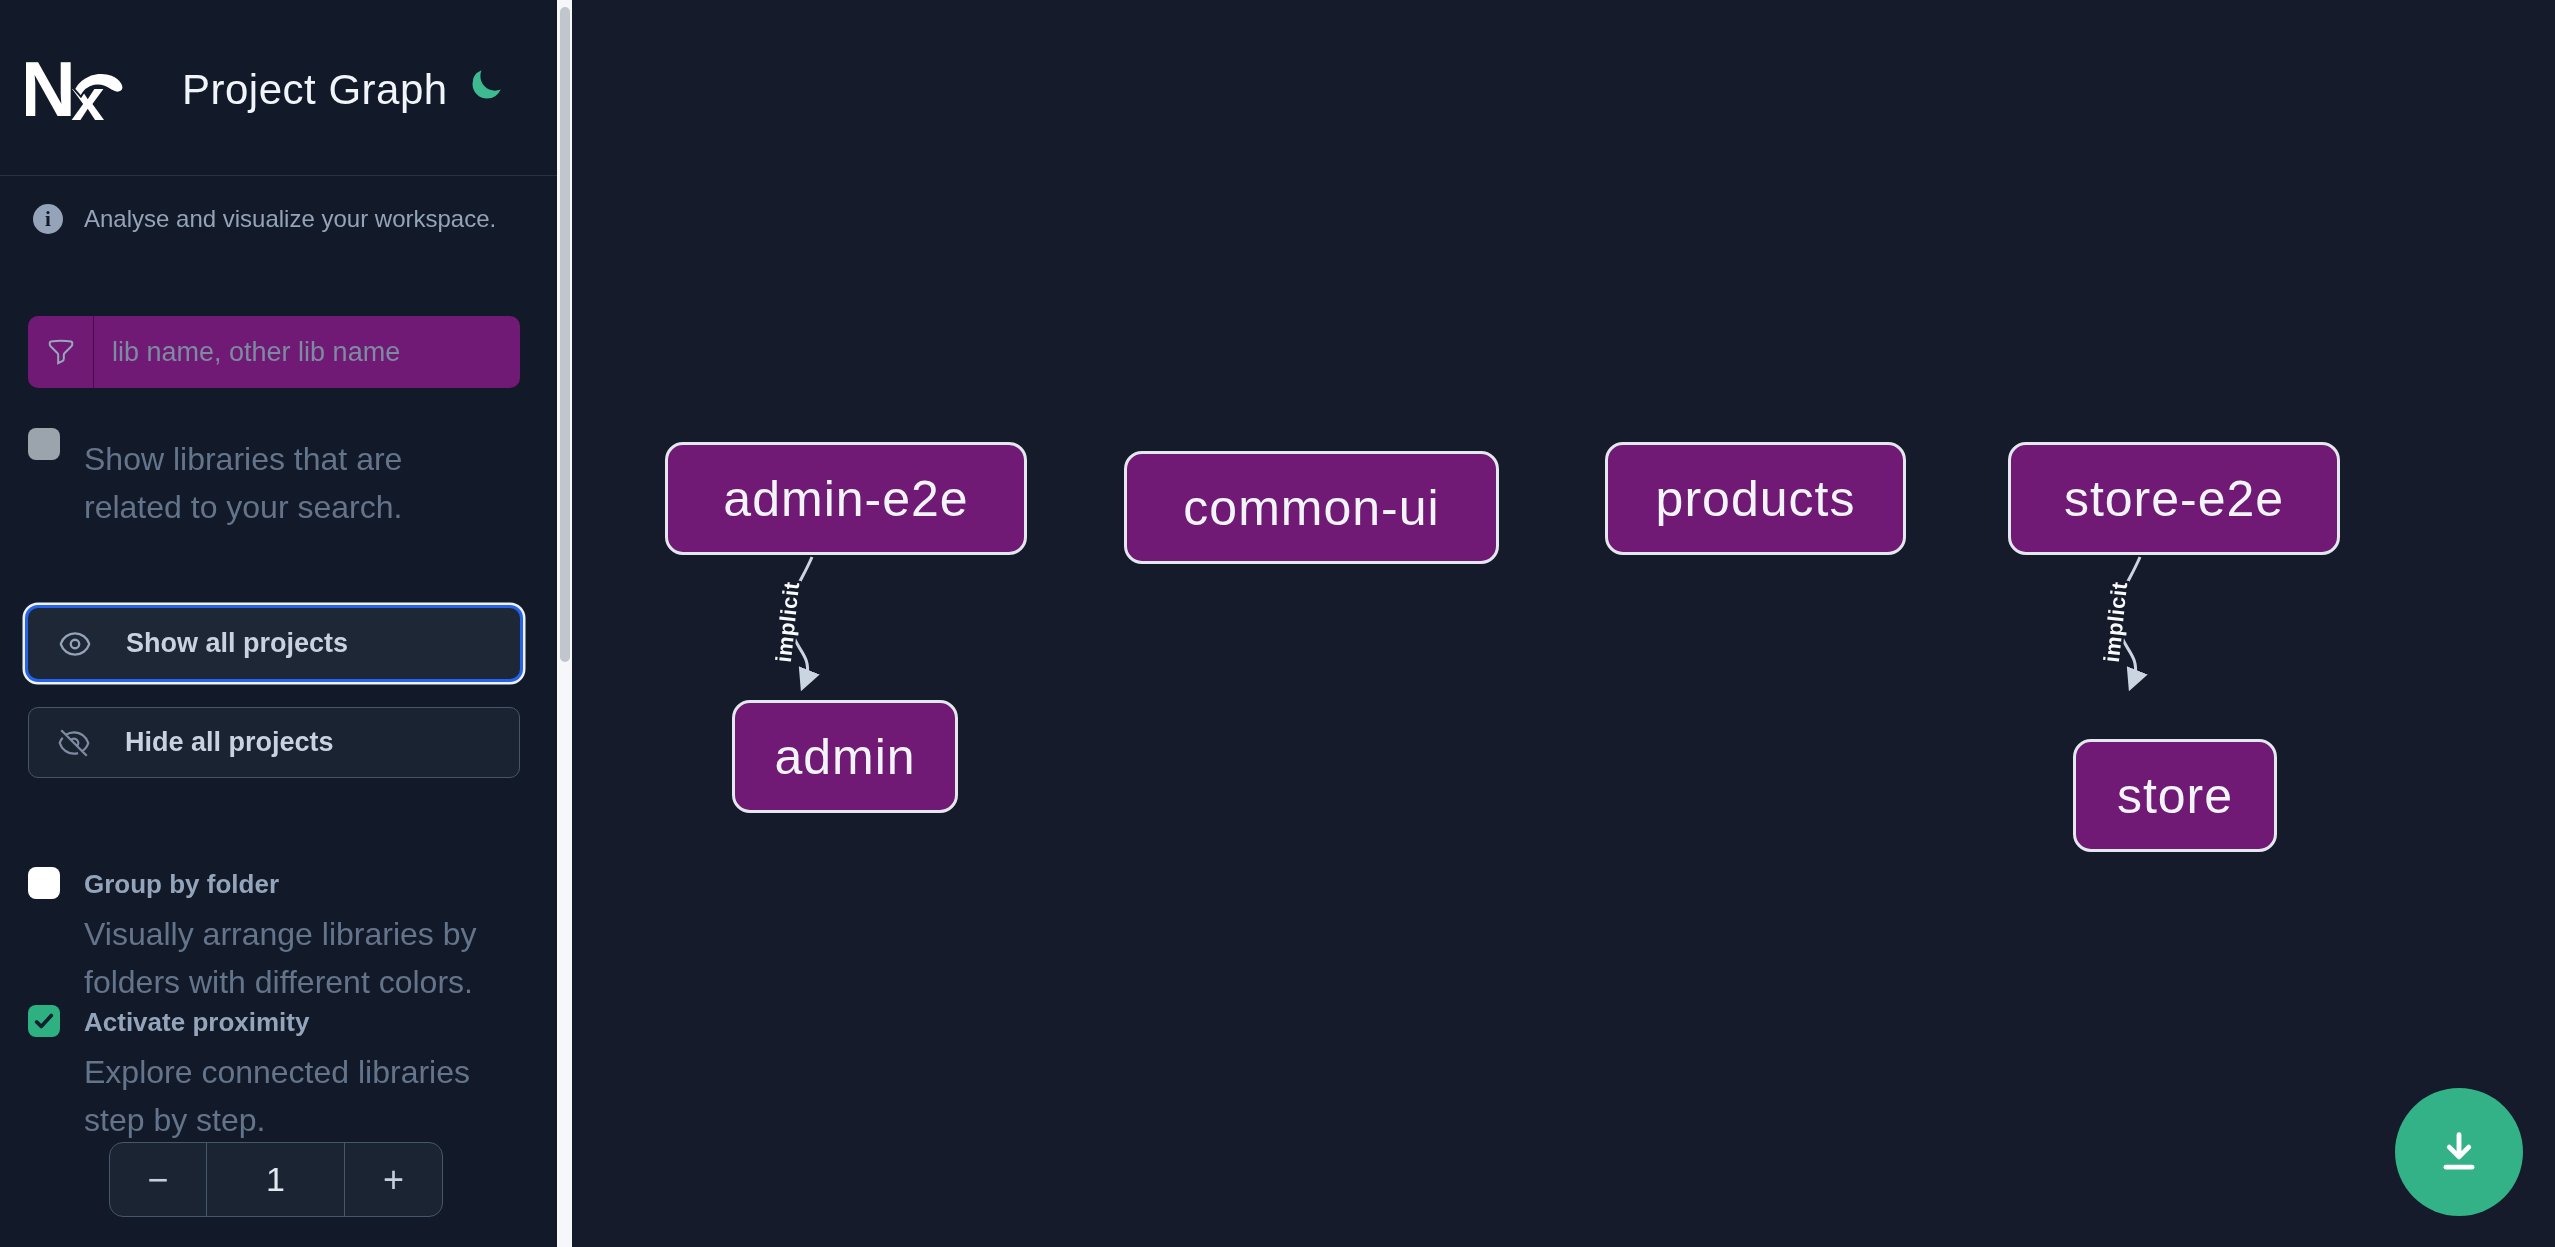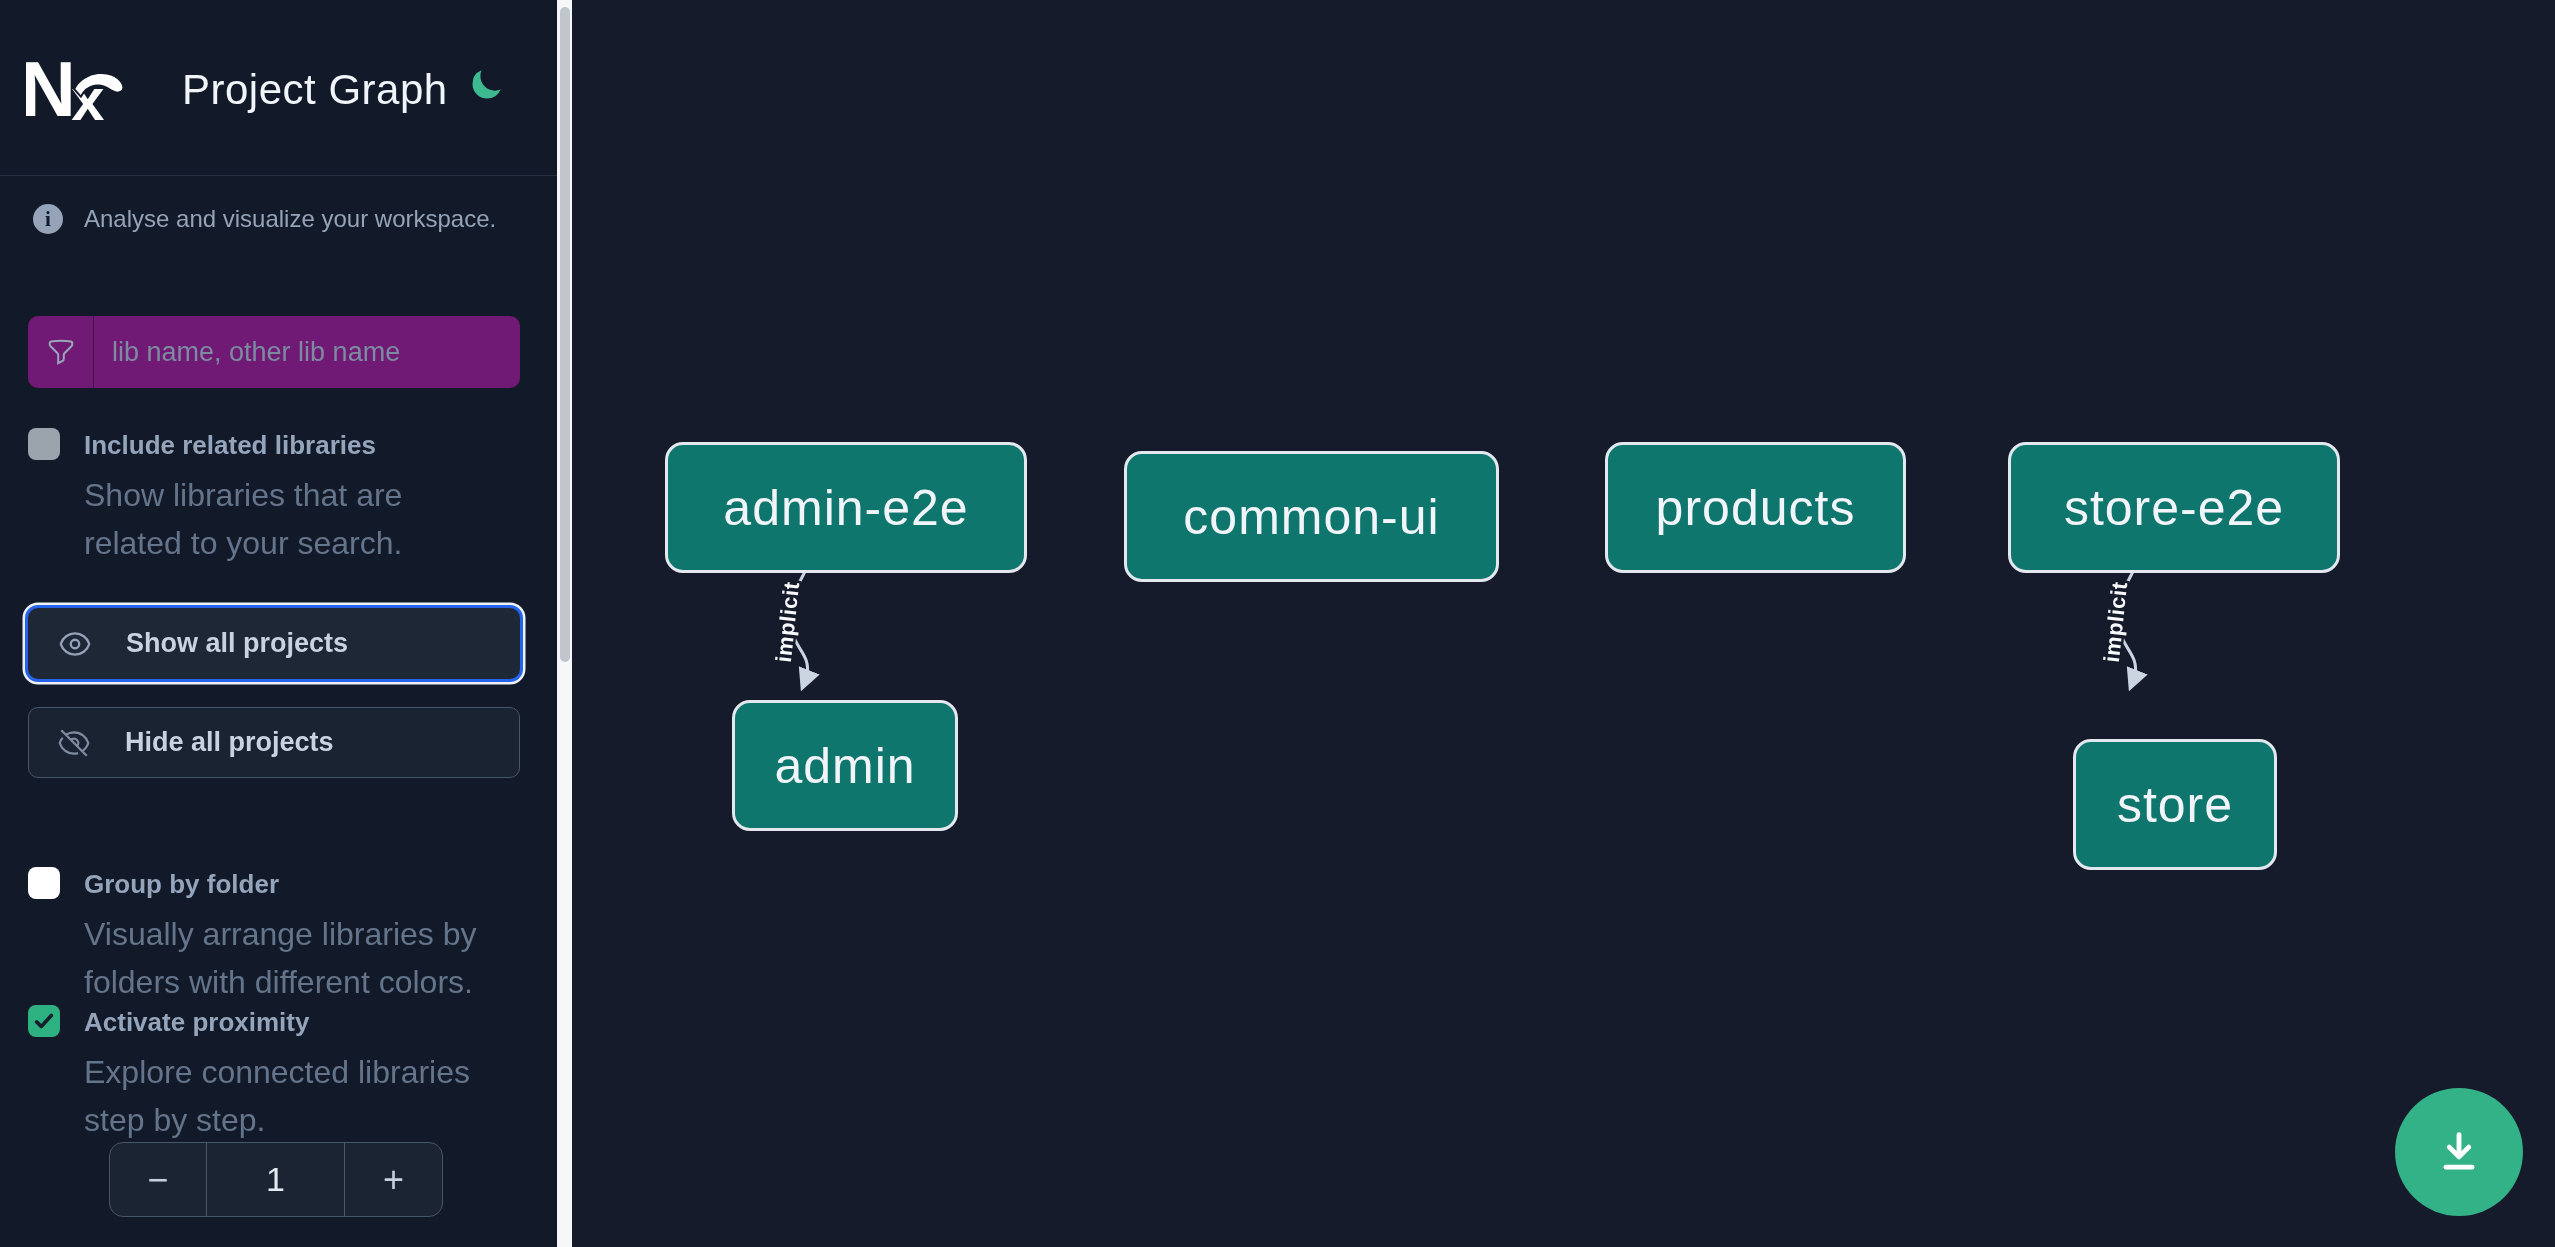--- a/index.html
+++ b/index.html
@@ -55,21 +55,21 @@
   .stepper .inc { width:98px; border-left:1.5px solid #46566b; }
   .stepper .val { flex:1; display:flex; align-items:center; justify-content:center;
     color:#e2e8f0; font-size:34px; }
 
   .scrollbar-track { position:absolute; right:0; top:0; width:15px; height:100%; background:#f6f7f8; }
   .scrollbar-thumb { position:absolute; left:2.5px; top:7px; width:10px; height:655px;
     background:#c1c5cc; border-radius:5px; }
 
   
   .canvas { position:relative; flex:1; height:100%; background:#151b2a; overflow:hidden; }
-  .node { position:absolute; height:131px; background:#0f766e; border:3px solid #e3e8ef;
+  .node { position:absolute; height:113px; background:#701a75; border:3px solid #e3e8ef;
     border-radius:18px; display:flex; align-items:center; justify-content:center;
     color:#f1f5f9; font-size:50px; letter-spacing:1px; cursor:pointer; }
   .edges-svg { position:absolute; left:0; top:0; width:100%; height:100%; }
   .edge-path { fill:none; stroke:#cbd5e1; stroke-width:3; }
   .edge-label { fill:#f8fafc; font-size:22px; font-weight:600; letter-spacing:.5px;
     paint-order:stroke; stroke:#151b2a; stroke-width:5px; text-anchor:middle; }
 
   .fab { position:absolute; left:1823px; top:1088px; width:128px; height:128px; border-radius:50%;
     background:#33b287; border:none; display:flex; align-items:center; justify-content:center;
     cursor:pointer; }
@@ -108,21 +108,20 @@
       <span class="search-icon-cell">
         <svg width="30" height="30" viewBox="0 0 24 24" fill="none" stroke="#9aa7ba" stroke-width="1.6">
           <path d="M12 3c2.755 0 5.455.232 8.083.678.533.09.917.556.917 1.096v1.044a2.25 2.25 0 01-.659 1.591l-5.432 5.432a2.25 2.25 0 00-.659 1.591v2.927a2.25 2.25 0 01-1.244 2.013L9.75 21v-6.568a2.25 2.25 0 00-.659-1.591L3.659 7.41A2.25 2.25 0 013 5.818V4.774c0-.54.384-1.006.917-1.096A48.32 48.32 0 0112 3z"></path>
         </svg>
       </span>
       <input class="search-input" type="text" placeholder="lib name, other lib name" style="">
     </div>
 
     <div class="opt-row" style="top:427px">
       <span class="checkbox disabled"></span>
-      <span class="opt-label">Include related libraries</span>
       <span class="opt-desc">Show libraries that are related to your search.</span>
     </div>
 
     <button class="side-btn focused" style="top:608px">
       <span class="btn-icon">
         <svg width="34" height="34" viewBox="0 0 24 24" fill="none" stroke="#94a3b8" stroke-width="1.6">
           <path d="M2.036 12.322a1.012 1.012 0 010-.639C3.423 7.51 7.36 4.5 12 4.5c4.638 0 8.573 3.007 9.963 7.178.07.207.07.431 0 .639C20.577 16.49 16.64 19.5 12 19.5c-4.638 0-8.573-3.007-9.963-7.178z"></path>
           <path d="M15 12a3 3 0 11-6 0 3 3 0 016 0z"></path>
         </svg>
       </span>

